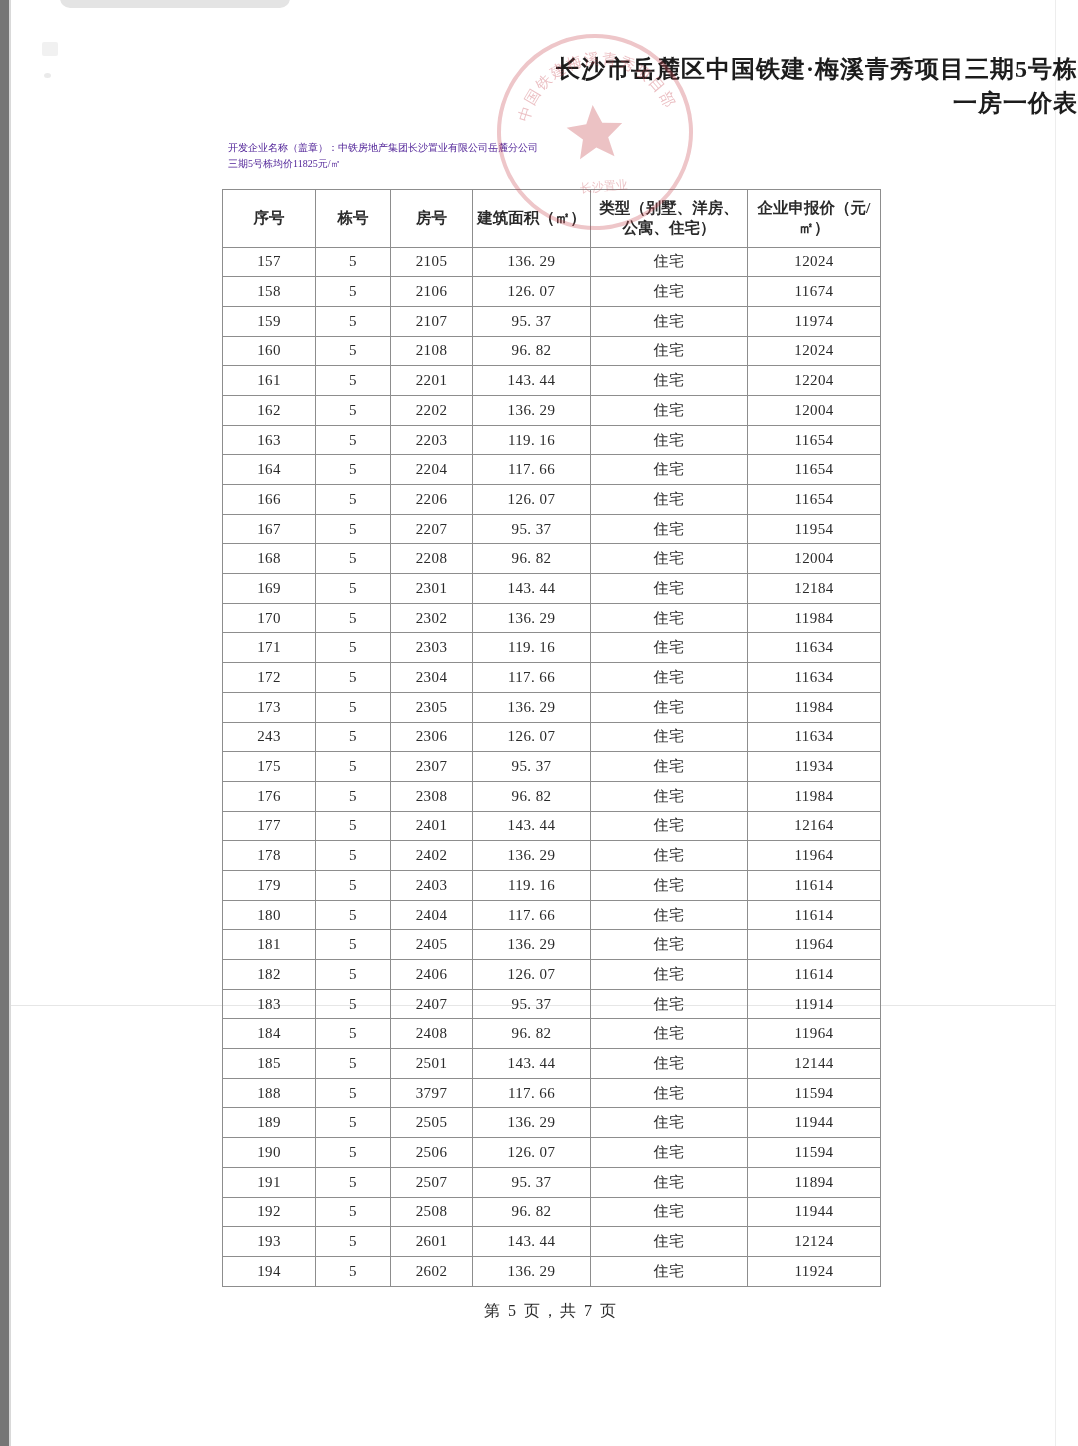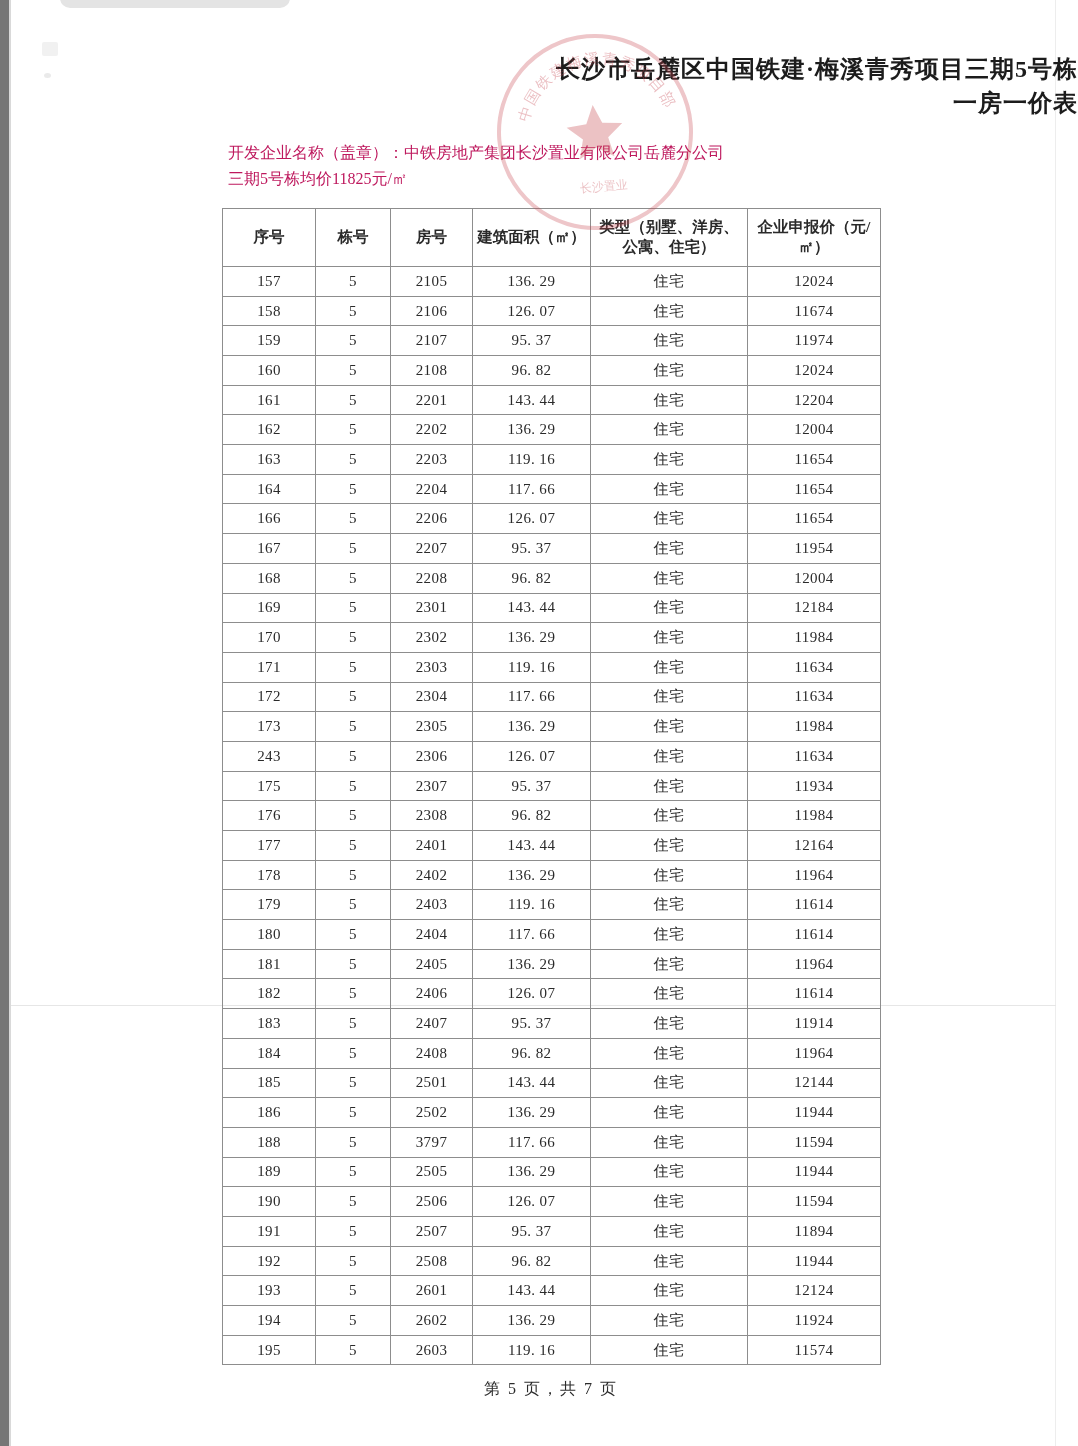--- a/index.html
+++ b/index.html
@@ -84,21 +84,21 @@
     width: 1078px; height: 1446px;
     padding: 0;
   }
   .title-block { text-align: right; padding-top: 52px; }
   .title-line {
     font-size: 24px; font-weight: bold; color: #1c1c1c;
     letter-spacing: 1px; line-height: 1.42;
   }
   .subtitle-block {
     margin: 20px 0 0 228px;
-    font-size: 16px; color: #be185d; line-height: 1.62;
+    font-size: 10px; color: #4c1d95; line-height: 1.62;
   }
   .subtitle-line { white-space: nowrap; }
 
   
   .table-wrap { margin: 16px 0 0 222px; width: 658px; }
   table.price-table {
     border-collapse: collapse;
     width: 658px;
     table-layout: fixed;
   }
@@ -405,28 +405,20 @@
             </tr>
             <tr>
               <td class="c-seq">185</td>
               <td class="c-bldg">5</td>
               <td class="c-room">2501</td>
               <td class="c-area">143. 44</td>
               <td class="c-type">住宅</td>
               <td class="c-price">12144</td>
             </tr>
             <tr>
-              <td class="c-seq">186</td>
-              <td class="c-bldg">5</td>
-              <td class="c-room">2502</td>
-              <td class="c-area">136. 29</td>
-              <td class="c-type">住宅</td>
-              <td class="c-price">11944</td>
-            </tr>
-            <tr>
               <td class="c-seq">188</td>
               <td class="c-bldg">5</td>
               <td class="c-room">3797</td>
               <td class="c-area">117. 66</td>
               <td class="c-type">住宅</td>
               <td class="c-price">11594</td>
             </tr>
             <tr>
               <td class="c-seq">189</td>
               <td class="c-bldg">5</td>
@@ -467,28 +459,20 @@
               <td class="c-type">住宅</td>
               <td class="c-price">12124</td>
             </tr>
             <tr>
               <td class="c-seq">194</td>
               <td class="c-bldg">5</td>
               <td class="c-room">2602</td>
               <td class="c-area">136. 29</td>
               <td class="c-type">住宅</td>
               <td class="c-price">11924</td>
-            </tr>
-            <tr>
-              <td class="c-seq">195</td>
-              <td class="c-bldg">5</td>
-              <td class="c-room">2603</td>
-              <td class="c-area">119. 16</td>
-              <td class="c-type">住宅</td>
-              <td class="c-price">11574</td>
             </tr>
           </tbody>
       </table>
 
       <div class="footer">
         <span>第 5 页，共 7 页</span>
       </div>
     </div>
 
   </div>

